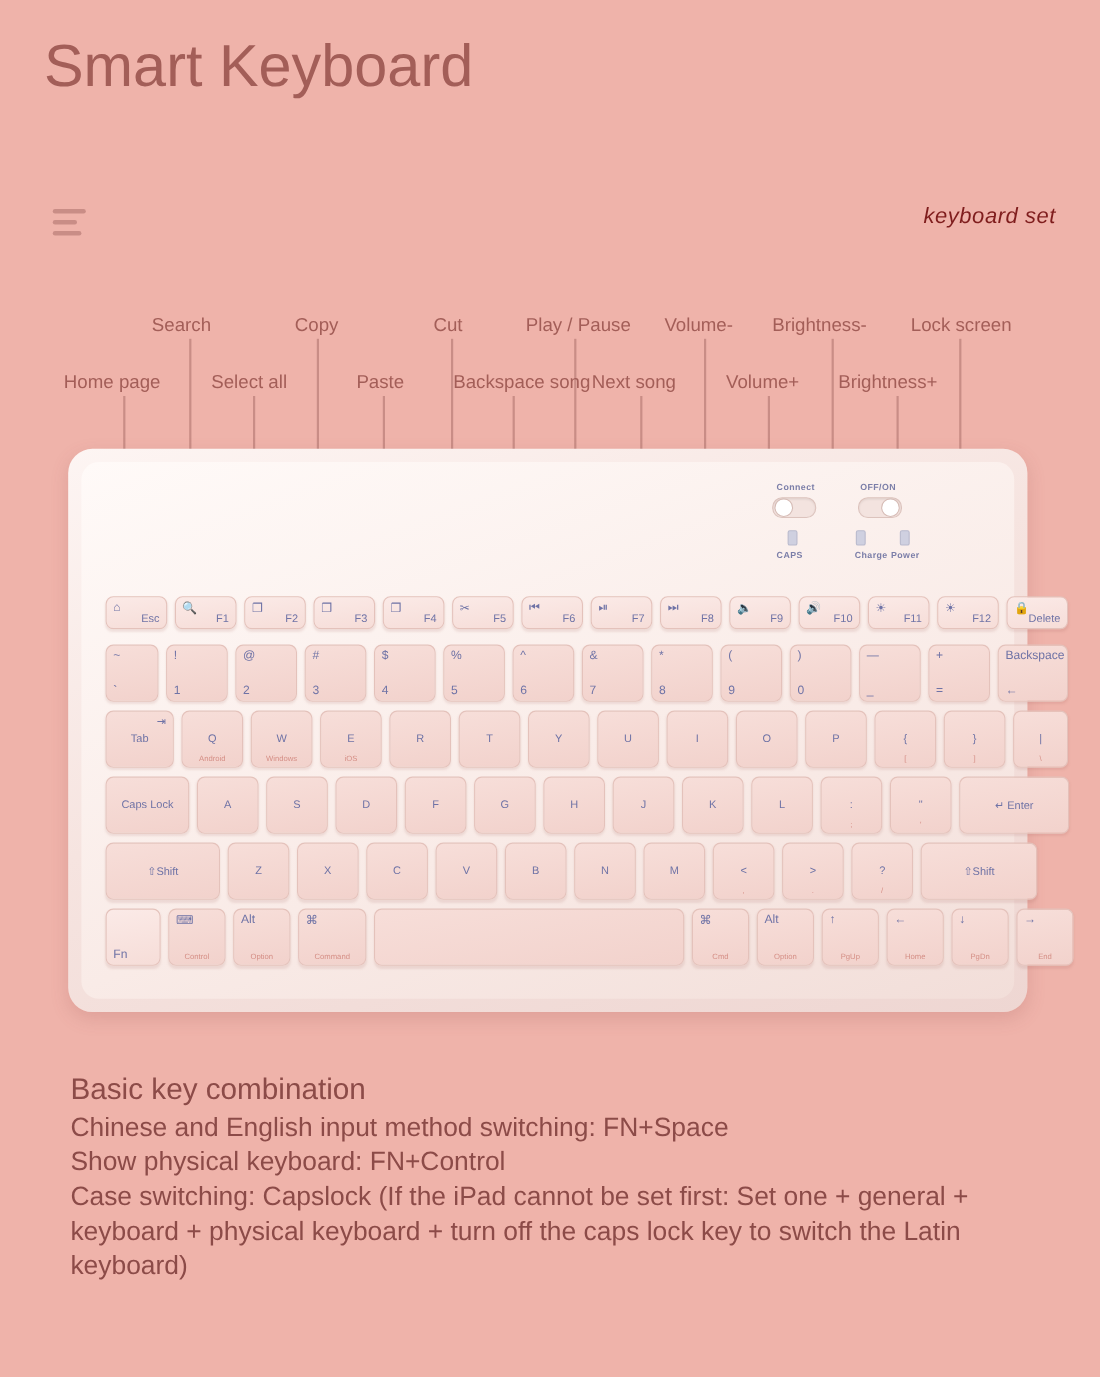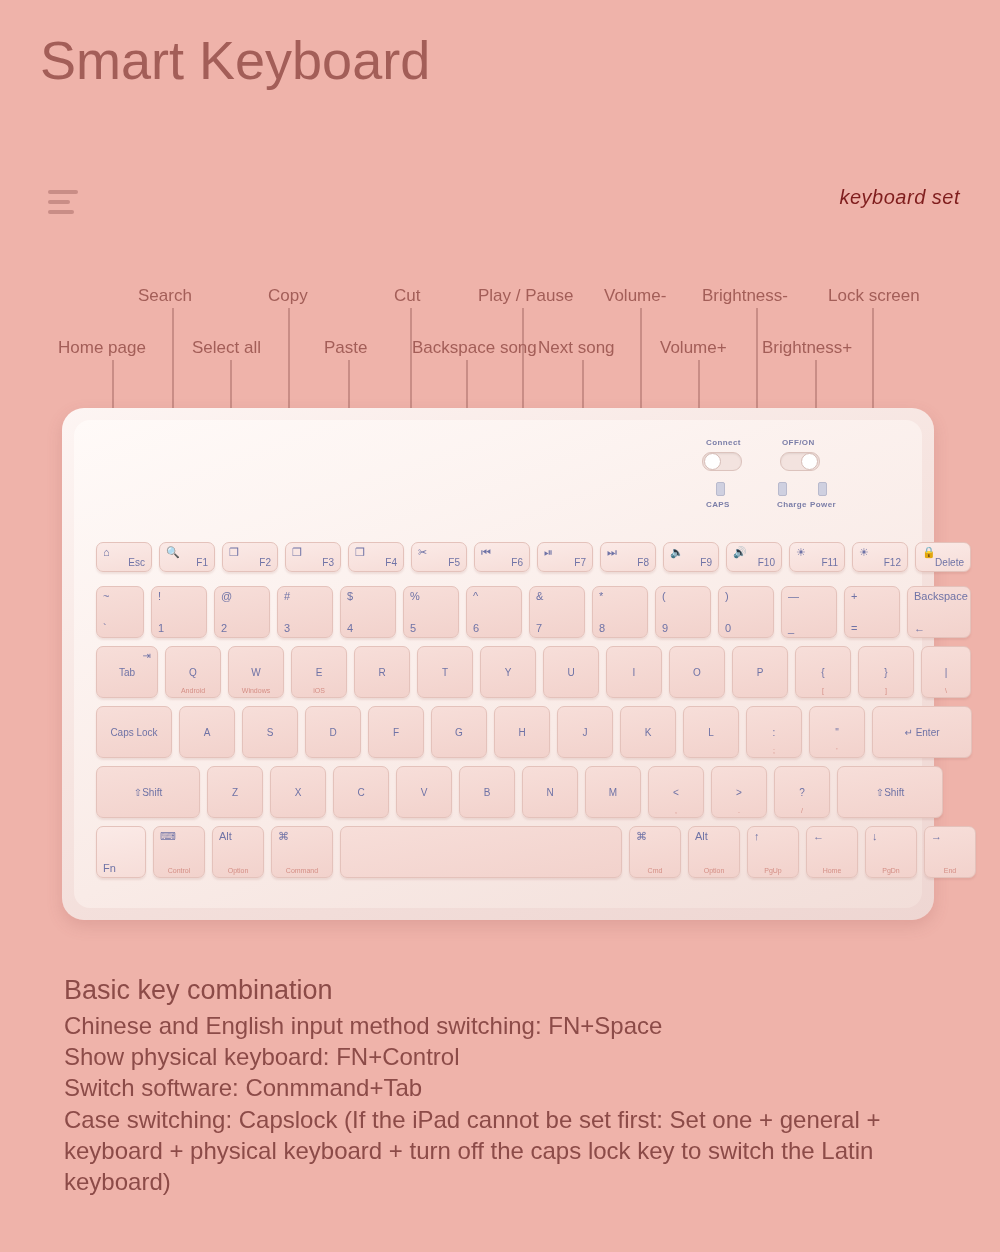--- a/index.html
+++ b/index.html
@@ -567,18 +567,17 @@
         </div>
 
     </div>
   </div>
 
   <div class="footer">
     <h2>Basic key combination</h2>
     <div id="footer-lines">
         <p class="wrap">Chinese and English input method switching: FN+Space</p>
         <p class="wrap">Show physical keyboard: FN+Control</p>
-        <p class="wrap">Switch software: Conmmand+Tab</p>
         <p class="wrap">Case switching: Capslock (If the iPad cannot be set first: Set one + general + keyboard + physical keyboard + turn off the caps lock key to switch the Latin keyboard)</p>
       </div>
   </div>
 
 </div>
 
 </body></html>

